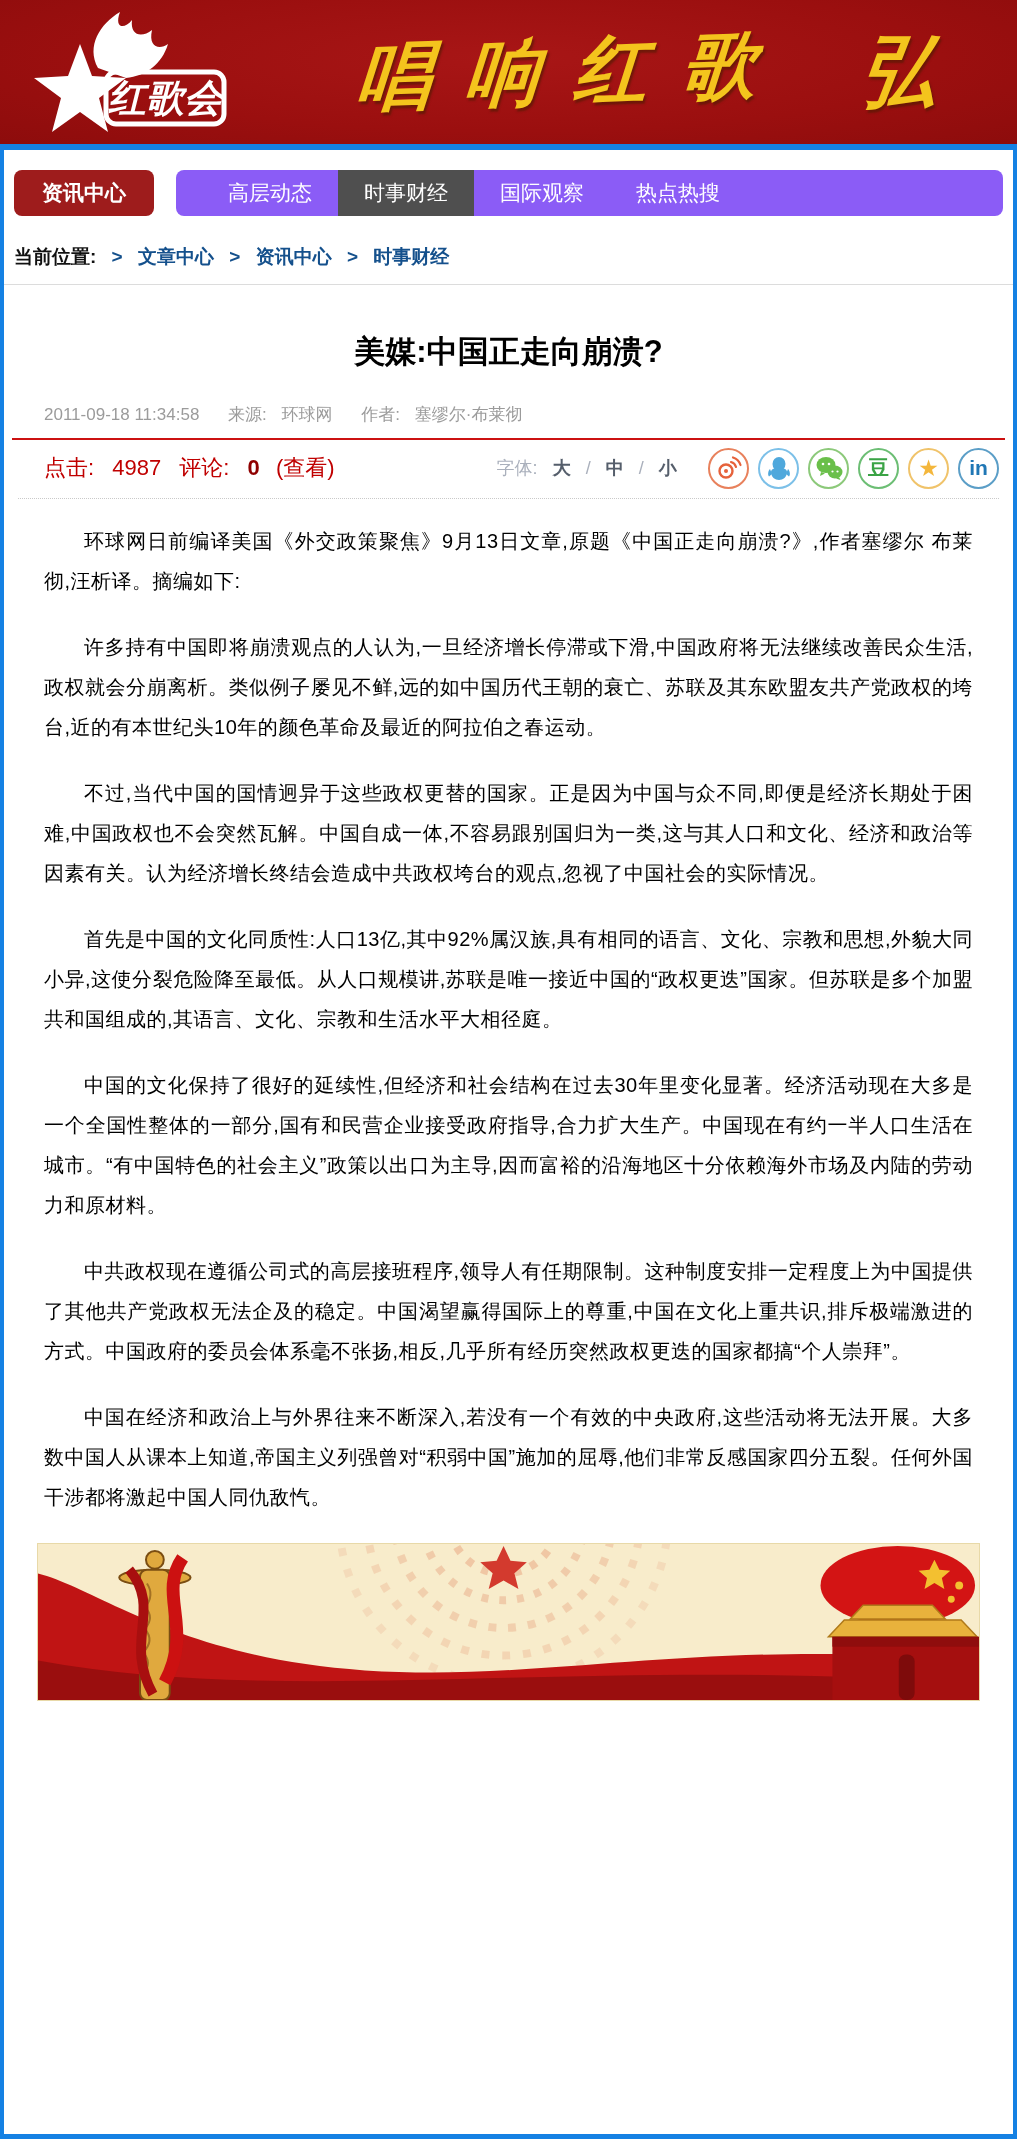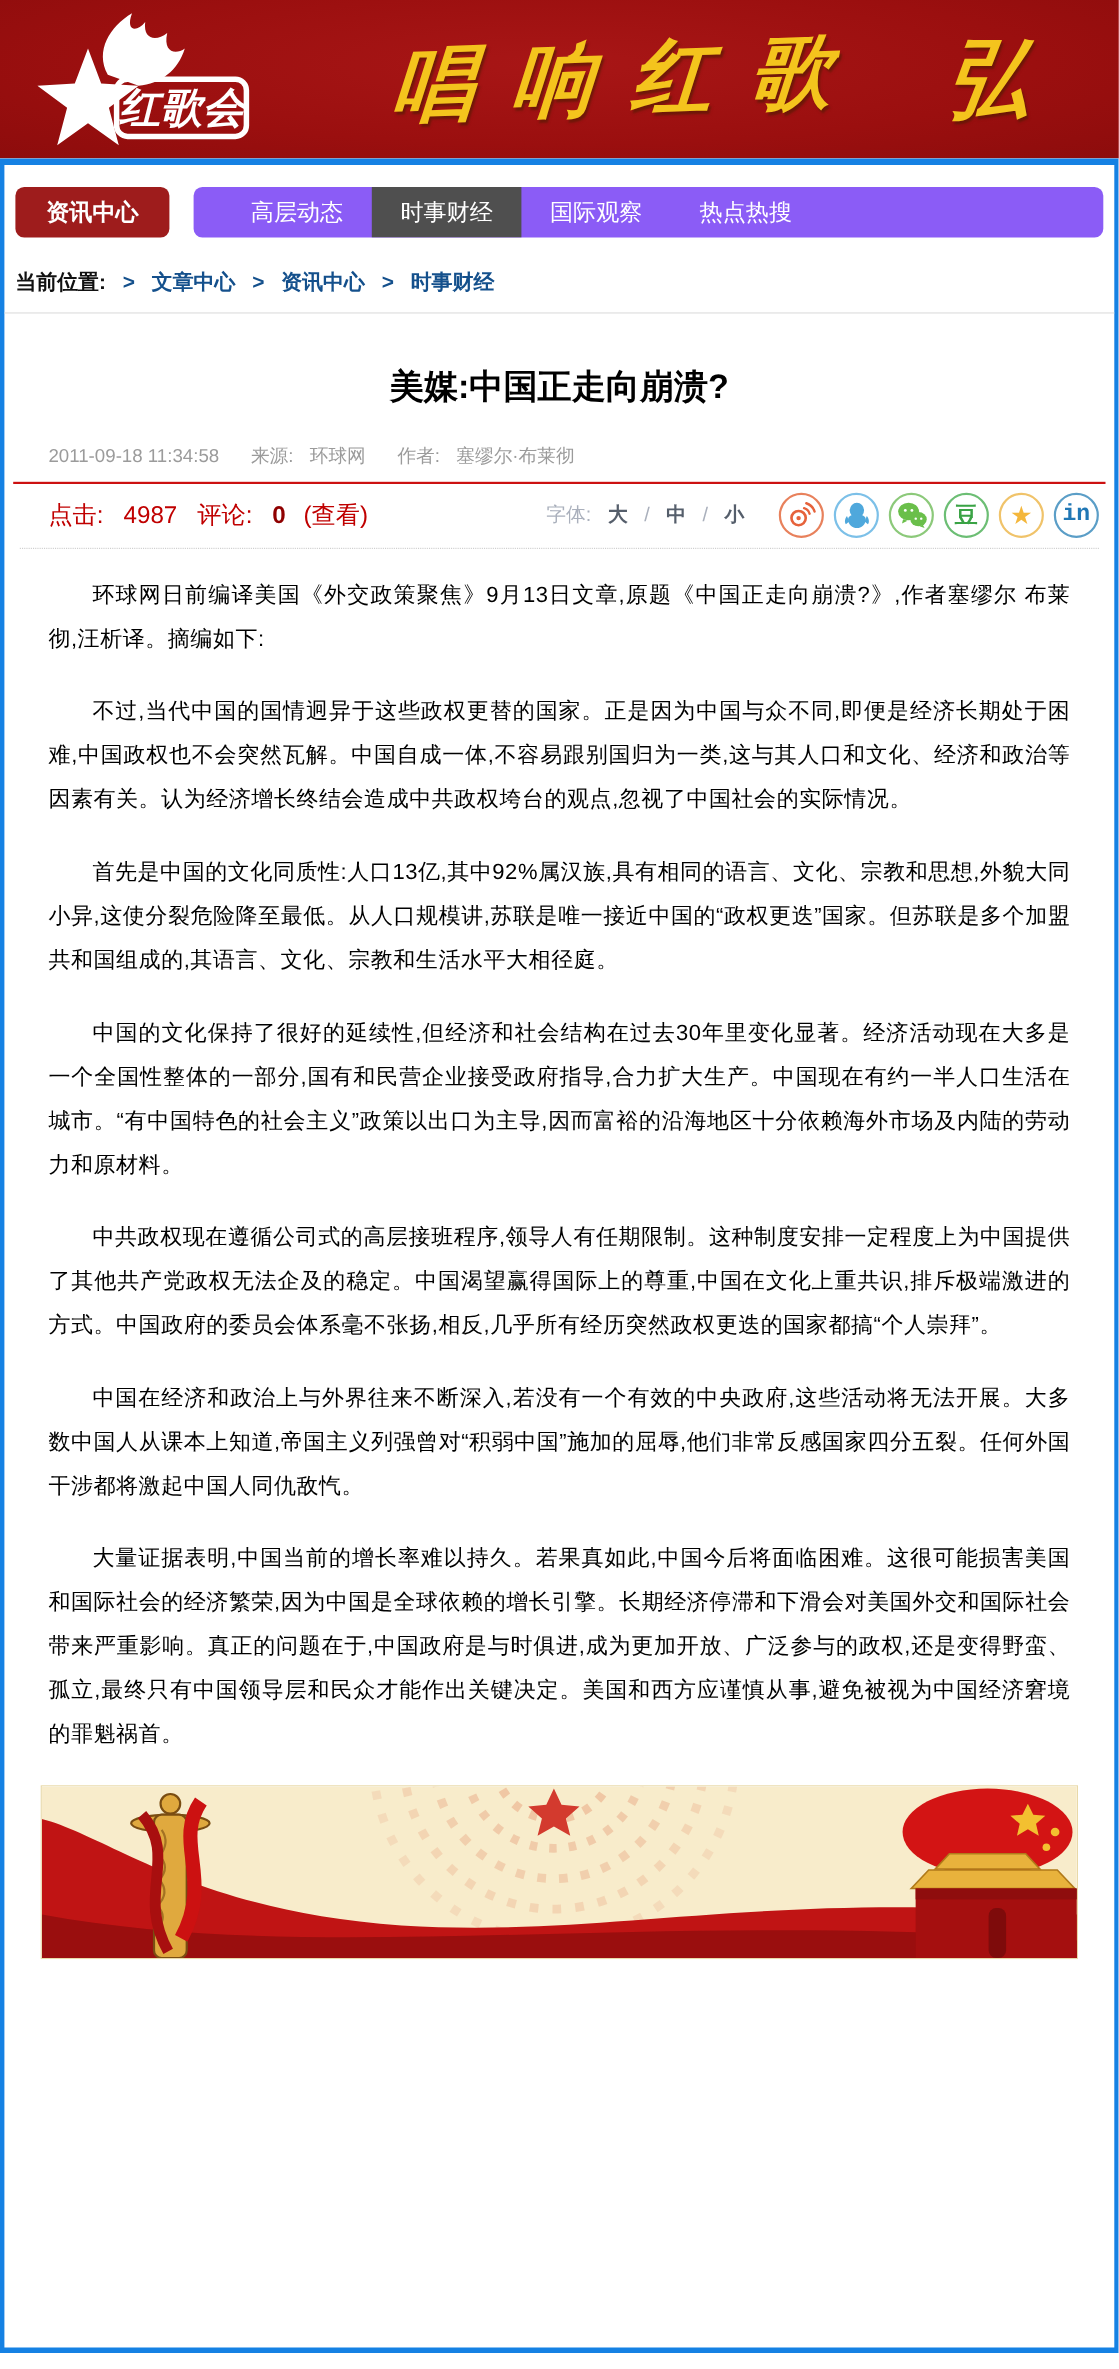--- a/index.html
+++ b/index.html
@@ -79,21 +79,21 @@
     display:flex; align-items:center; justify-content:center; cursor:pointer; background:#fff;
   }
   .ic-weibo{ border-color:#e8815c; }
   .ic-qq{ border-color:#7cc0e8; }
   .ic-wechat{ border-color:#8cc97a; }
   .ic-douban{ border-color:#6cbe74; }
   .ic-douban .glyph{ color:#3aa345; font-size:21px; font-weight:bold; }
   .ic-qzone{ border-color:#f0c36a; }
   .ic-qzone .glyph{ color:#f4b73c; font-size:23px; }
   .ic-linkedin{ border-color:#5b9ec7; }
-  .ic-linkedin .glyph{ color:#2077b5; font-size:21px; font-weight:bold;font-family:Liberation Mono, monospace; }
+  .ic-linkedin .glyph{ color:#2077b5; font-size:21px; font-weight:bold; }
   .dot-divider{ border-bottom:1px dotted #c9c9c9; margin:0 14px; }
 
   
   .art-body{ padding:22px 40px 0 40px; }
   .art-body p{
     font-size:20px; line-height:2.0; color:#000; text-align:justify;
     text-indent:2em; margin-bottom:26px; letter-spacing:.5px;
   }
 
   
@@ -218,26 +218,26 @@
         </div>
         <div class="icircle ic-linkedin">
           <span class="glyph">in</span>
         </div>
       </div>
     </div>
     <div class="dot-divider"></div>
 
     <div class="art-body">
       <p>环球网日前编译美国《外交政策聚焦》9月13日文章,原题《中国正走向崩溃?》,作者塞缪尔 布莱彻,汪析译。摘编如下:</p>
+      <p>许多持有中国即将崩溃观点的人认为,一旦经济增长停滞或下滑,中国政府将无法继续改善民众生活,政权就会分崩离析。类似例子屡见不鲜,远的如中国历代王朝的衰亡、苏联及其东欧盟友共产党政权的垮台,近的有本世纪头10年的颜色革命及最近的阿拉伯之春运动。</p>
       <p>不过,当代中国的国情迥异于这些政权更替的国家。正是因为中国与众不同,即便是经济长期处于困难,中国政权也不会突然瓦解。中国自成一体,不容易跟别国归为一类,这与其人口和文化、经济和政治等因素有关。认为经济增长终结会造成中共政权垮台的观点,忽视了中国社会的实际情况。</p>
       <p>首先是中国的文化同质性:人口13亿,其中92%属汉族,具有相同的语言、文化、宗教和思想,外貌大同小异,这使分裂危险降至最低。从人口规模讲,苏联是唯一接近中国的“政权更迭”国家。但苏联是多个加盟共和国组成的,其语言、文化、宗教和生活水平大相径庭。</p>
       <p>中国的文化保持了很好的延续性,但经济和社会结构在过去30年里变化显著。经济活动现在大多是一个全国性整体的一部分,国有和民营企业接受政府指导,合力扩大生产。中国现在有约一半人口生活在城市。“有中国特色的社会主义”政策以出口为主导,因而富裕的沿海地区十分依赖海外市场及内陆的劳动力和原材料。</p>
       <p>中共政权现在遵循公司式的高层接班程序,领导人有任期限制。这种制度安排一定程度上为中国提供了其他共产党政权无法企及的稳定。中国渴望赢得国际上的尊重,中国在文化上重共识,排斥极端激进的方式。中国政府的委员会体系毫不张扬,相反,几乎所有经历突然政权更迭的国家都搞“个人崇拜”。</p>
       <p>中国在经济和政治上与外界往来不断深入,若没有一个有效的中央政府,这些活动将无法开展。大多数中国人从课本上知道,帝国主义列强曾对“积弱中国”施加的屈辱,他们非常反感国家四分五裂。任何外国干涉都将激起中国人同仇敌忾。</p>
-      <p>大量证据表明,中国当前的增长率难以持久。若果真如此,中国今后将面临困难。这很可能损害美国和国际社会的经济繁荣,因为中国是全球依赖的增长引擎。长期经济停滞和下滑会对美国外交和国际社会带来严重影响。真正的问题在于,中国政府是与时俱进,成为更加开放、广泛参与的政权,还是变得野蛮、孤立,最终只有中国领导层和民众才能作出关键决定。美国和西方应谨慎从事,避免被视为中国经济窘境的罪魁祸首。</p>
     </div>
 
     <div class="footer-banner">
       <svg viewBox="0 0 950 158" preserveAspectRatio="none">
         <rect x="0" y="0" width="950" height="158" fill="#f8eccb"></rect>
 
         <g stroke="#eec3a0" fill="none">
           <circle cx="470" cy="-25" r="55" stroke-width="8" stroke-dasharray="7 10" opacity="0.9"></circle>
           <circle cx="470" cy="-25" r="82" stroke-width="8" stroke-dasharray="7 11" opacity="0.8"></circle>
           <circle cx="470" cy="-25" r="110" stroke-width="8" stroke-dasharray="8 12" opacity="0.7"></circle>

